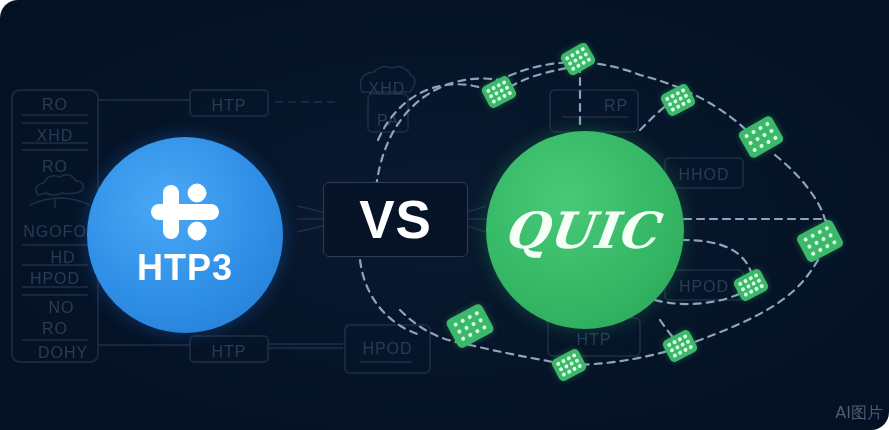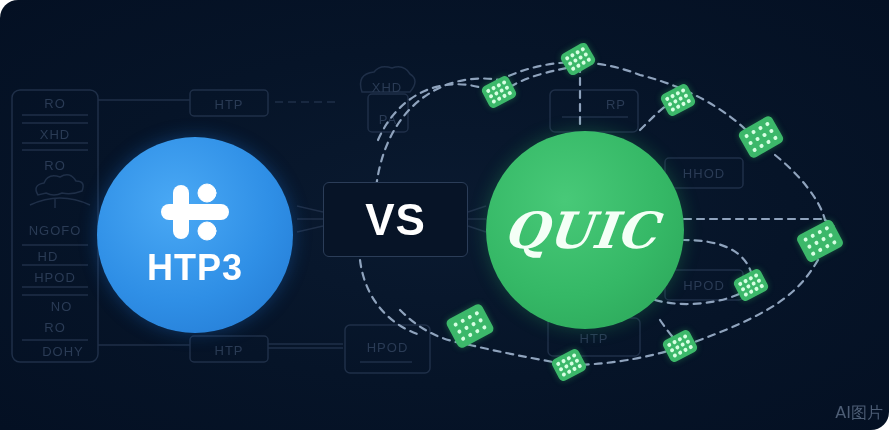--- a/index.html
+++ b/index.html
@@ -5,29 +5,29 @@
     * { box-sizing: border-box; margin: 0; padding: 0; }
     html, body { width: 889px; height: 430px; background: #ffffff; overflow: hidden; }
     .canvas {
       position: absolute; left: 0; top: 0; width: 889px; height: 430px;
       background: radial-gradient(ellipse at 50% 50%, #0a1a30 0%, #061428 55%, #041023 100%);
       border-radius: 18px 0 18px 0;
       overflow: hidden;
     }
     svg.layer { position: absolute; left: 0; top: 0; width: 889px; height: 430px; }
     .ghost-text {
-      position: absolute; font-family: "Liberation Sans", sans-serif; font-size: 13px;
+      position: absolute; font-family: "Liberation Sans", sans-serif; font-size: 16px;
       color: #2a3b55; letter-spacing: 1px; text-align: center;
     }
     .circle {
       position: absolute; border-radius: 50%;
       display: flex; flex-direction: column; align-items: center; justify-content: center;
     }
     .http3-circle {
-      left: 97px; top: 137px; width: 196px; height: 196px;
+      left: 87px; top: 137px; width: 196px; height: 196px;
       background: radial-gradient(circle at 40% 35%, #4aa9f5 0%, #2f8fe6 55%, #2277d0 100%);
       box-shadow: 0 0 18px rgba(30,120,220,0.35);
       text-align: center;
     }
     .http3-label {
       font-family: "Liberation Sans", sans-serif; font-weight: 700; font-size: 36px;
       color: #ffffff; letter-spacing: 1px; margin-top: 4px;
     }
     .quic-circle {
       left: 486px; top: 131px; width: 198px; height: 198px;
@@ -37,21 +37,21 @@
     .quic-label {
       font-family: "DejaVu Serif", serif; font-style: italic; font-weight: 700; font-size: 50px;
       color: #f4fff6; letter-spacing: 1px; transform: skewX(-10deg);
     }
     .vs-box {
       position: absolute; left: 323px; top: 182px; width: 145px; height: 75px;
       border: 1.5px solid #2b3d58; border-radius: 6px; background: #071427;
       display: flex; align-items: center; justify-content: center;
     }
     .vs-label {
-      font-family: "Liberation Sans", sans-serif; font-weight: 700; font-size: 44px; color: #ffffff;
+      font-family: "Liberation Sans", sans-serif; font-weight: 700; font-size: 53px; color: #ffffff;
       letter-spacing: 1px;
     }
     .packet {
       position: absolute; width: 30px; height: 24px; border-radius: 5px;
       background: #3cb86a; box-shadow: 0 0 6px rgba(60,200,110,0.35);
       display: grid; grid-template-columns: repeat(4, 1fr); grid-template-rows: repeat(3, 1fr);
       padding: 4px 4px; gap: 1px;
     }
     .packet i { display: block; width: 4px; height: 4px; border-radius: 50%; background: #d6ffe2; margin: auto; }
     .watermark {
@@ -109,21 +109,21 @@
       <line x1="297" y1="232" x2="323" y2="226"></line>
       <line x1="468" y1="212" x2="486" y2="206"></line>
       <line x1="468" y1="226" x2="486" y2="232"></line>
     </g>
   </svg>
 
   <div class="ghost-text" style="left:12px;top:96px;width:86px;">RO</div>
   <div class="ghost-text" style="left:12px;top:127px;width:86px;">XHD</div>
   <div class="ghost-text" style="left:12px;top:158px;width:86px;">RO</div>
   <div class="ghost-text" style="left:12px;top:223px;width:86px;">NGOFO</div>
-  <div class="ghost-text" style="left:5px;top:249px;width:86px;">HD</div>
+  <div class="ghost-text" style="left:20px;top:249px;width:86px;">HD</div>
   <div class="ghost-text" style="left:12px;top:270px;width:86px;">HPOD</div>
   <div class="ghost-text" style="left:12px;top:299px;width:99px;">NO</div>
   <div class="ghost-text" style="left:12px;top:320px;width:86px;">RO</div>
   <div class="ghost-text" style="left:12px;top:344px;width:102px;">DOHY</div>
 
   <div class="ghost-text" style="left:190px;top:97px;width:78px;">HTP</div>
   <div class="ghost-text" style="left:190px;top:343px;width:78px;">HTP</div>
   <div class="ghost-text" style="left:362px;top:80px;width:50px;">XHD</div>
   <div class="ghost-text" style="left:368px;top:112px;width:40px;">PA</div>
   <div class="ghost-text" style="left:345px;top:340px;width:85px;">HPOD</div>

